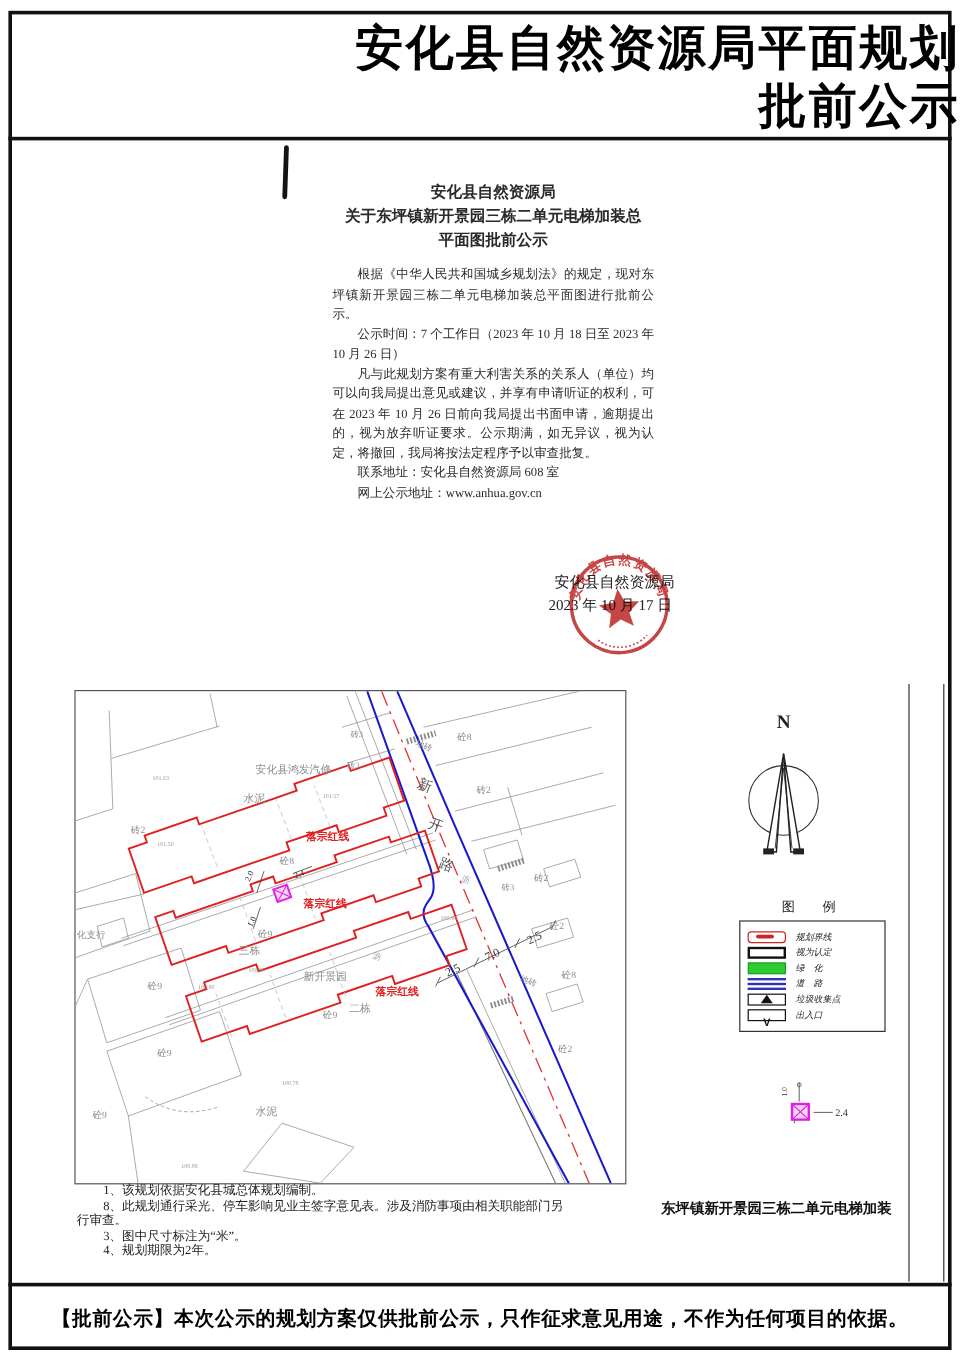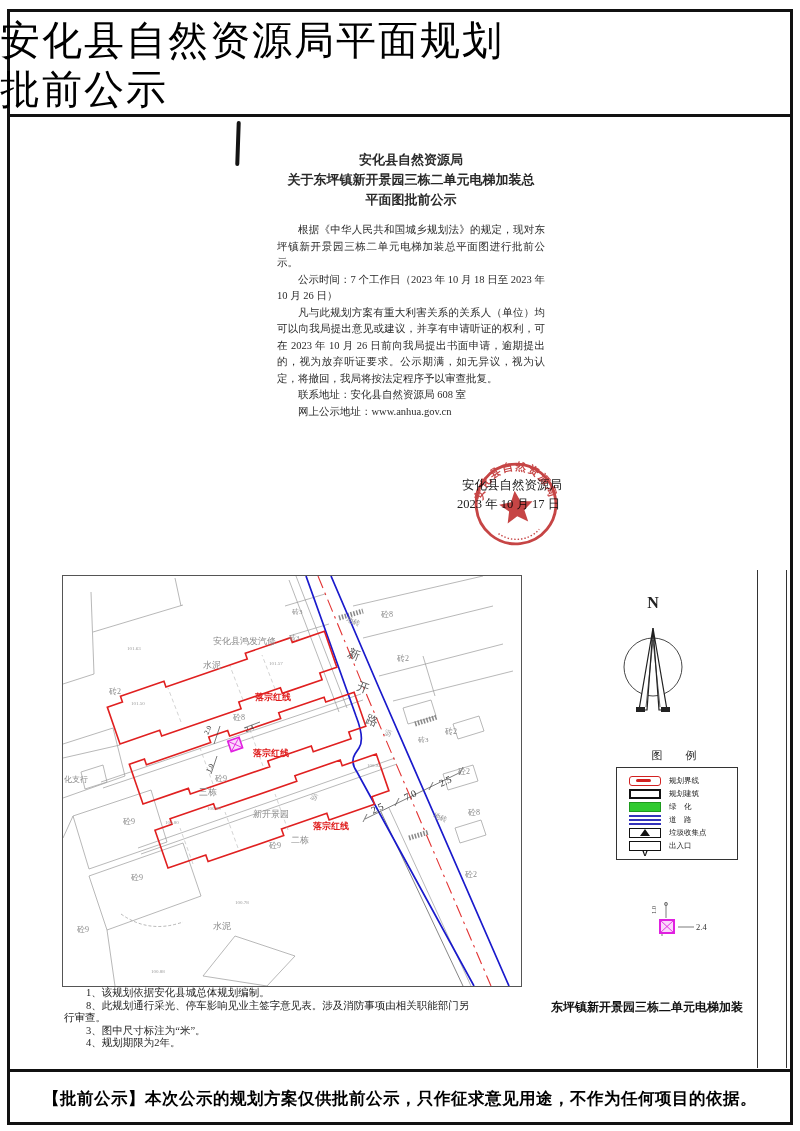--- a/index.html
+++ b/index.html
@@ -1,38 +1,38 @@
 <!DOCTYPE html>
 <html><head>
 <meta charset="utf-8">
 <style>
   html,body{margin:0;padding:0;background:#888;}
   .page{position:relative;width:800px;height:1131px;background:#fff;margin:0 auto;overflow:hidden;
         font-family:"Liberation Serif",serif;color:#222;}
   .frame{position:absolute;left:7px;top:9px;right:7px;bottom:6px;border:3px solid #111;pointer-events:none;}
   .hsep{position:absolute;left:7px;right:7px;height:3px;background:#111;}
-  .title{position:absolute;left:0;right:0;top:16px;text-align:left;
-         font-family:"Liberation Sans",sans-serif;font-weight:400;font-size:40px;line-height:49px;letter-spacing:2px;color:#000;}
+  .title{position:absolute;left:0;right:0;top:16px;text-align:right;
+         font-family:"Liberation Sans",sans-serif;font-weight:700;font-size:40px;line-height:49px;letter-spacing:2px;color:#000;}
   .penmark{position:absolute;left:236px;top:121px;width:4px;height:45px;background:#141414;border-radius:2px;transform:rotate(2deg);}
   
   .doc{position:absolute;left:277px;top:150px;width:268px;font-size:10.5px;line-height:16.5px;color:#2a2a2a;}
   .doc .h{font-weight:bold;text-align:center;font-size:13px;line-height:20px;white-space:nowrap;}
   .doc p{margin:0;text-indent:2em;white-space:pre-wrap;text-align:justify;}
   .doc .gap{height:12px;}
   .sig{position:absolute;font-size:12.5px;color:#222;white-space:nowrap;}
   .stamp{position:absolute;left:471px;top:459px;width:90px;height:90px;opacity:.9;mix-blend-mode:multiply;transform:rotate(-6deg);}
   
   .planbox{position:absolute;left:62px;top:575px;width:458px;height:410px;border:1px solid #555;background:#fff;}
   .vline{position:absolute;top:570px;height:498px;width:1px;background:#333;}
   .north-n{position:absolute;left:618px;top:594px;width:70px;text-align:center;font-size:16px;font-weight:bold;}
   .northsvg{position:absolute;left:618px;top:610px;}
   .legend{position:absolute;left:616px;top:748px;width:122px;}
   .lg-title{text-align:center;font-size:11px;letter-spacing:6px;margin-bottom:4px;color:#222;}
   .lg-box{border:1px solid #333;padding:5px 6px;box-sizing:border-box;background:#fff;}
-  .lg-row{display:flex;align-items:center;gap:8px;margin:3px 6px;}
+  .lg-row{display:flex;align-items:center;gap:8px;margin:3px 0;font-style:italic;}
   .lg-label{font-size:7.5px;color:#222;white-space:nowrap;}
   .sym{display:inline-block;width:32px;height:10px;box-sizing:border-box;position:relative;flex:none;}
   .sym.redline{border:1.6px solid #d22222;border-radius:3px;}
   .sym.redline::after{content:"";position:absolute;left:6px;top:1.5px;width:15px;height:3.5px;background:#d22222;border-radius:2px;}
   .sym.building{border:2.2px solid #111;}
   .sym.green{background:#2fca2f;box-shadow:inset 0 0 0 1px #1d9a1d;}
   .sym.road{border-top:2.5px solid #3333bb;border-bottom:2.5px solid #3333bb;}
   .sym.road::after{content:"";position:absolute;left:0;right:0;top:50%;margin-top:-1px;height:2px;background:#3333bb;}
   .sym.garbage{border:1px solid #111;}
   .sym.garbage::after{content:"";position:absolute;left:50%;top:50%;transform:translate(-50%,-58%);
@@ -228,21 +228,21 @@
 
   <div class="legend">
     <div class="lg-title">图　例</div>
     <div class="lg-box">
         <div class="lg-row">
           <span class="sym redline"></span>
           <span class="lg-label">规划界线</span>
         </div>
         <div class="lg-row">
           <span class="sym building"></span>
-          <span class="lg-label">规划建筑</span>
+          <span class="lg-label">视为认定</span>
         </div>
         <div class="lg-row">
           <span class="sym green"></span>
           <span class="lg-label">绿　化</span>
         </div>
         <div class="lg-row">
           <span class="sym road"></span>
           <span class="lg-label">道　路</span>
         </div>
         <div class="lg-row">

